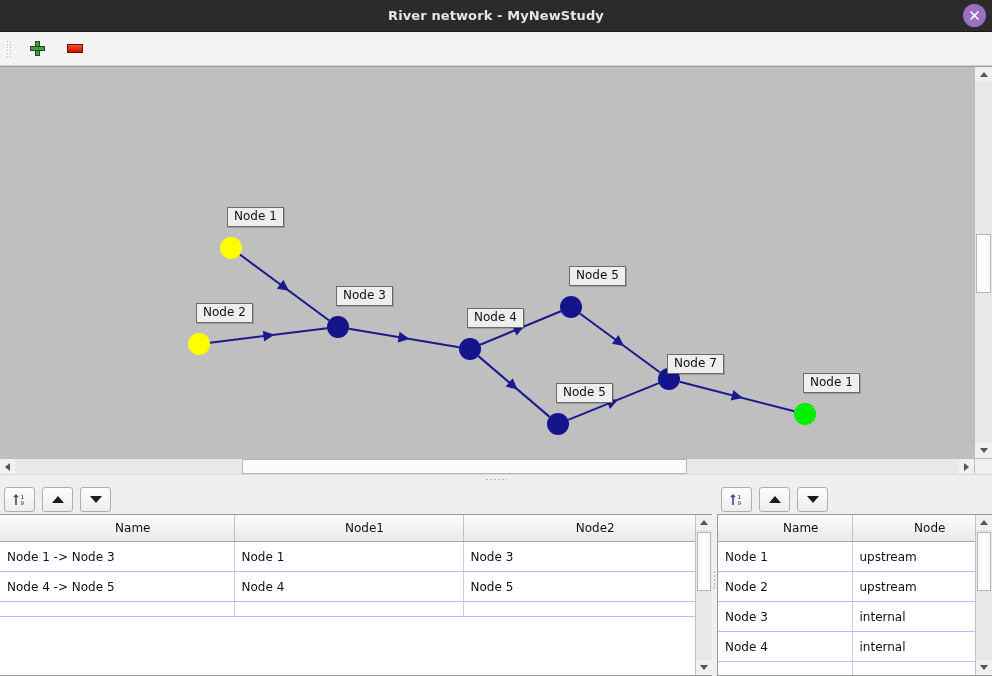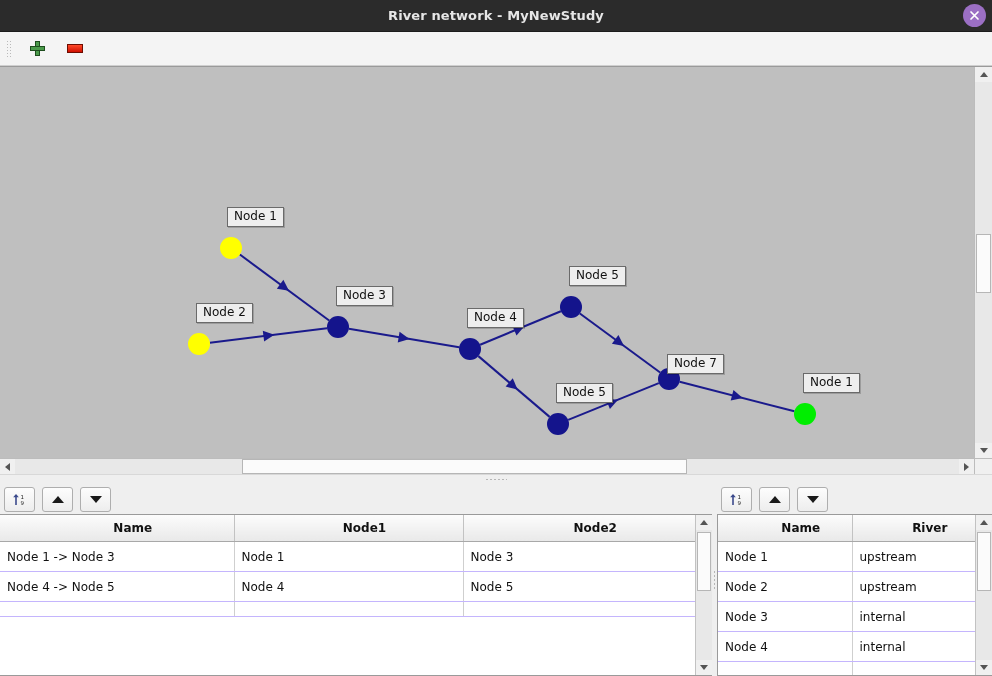--- a/index.html
+++ b/index.html
@@ -135,21 +135,21 @@
   .table-box{
     flex:1;display:flex;min-height:0;border:1px solid #9a9a9a;border-right:none;
     background:#fff;margin-right:0;
   }
   .pane-left .table-box{border-left:none;}
   .table-scroll{flex:1;min-width:0;display:flex;flex-direction:column;overflow:hidden;background:#fff;}
   table{border-collapse:collapse;width:100%;table-layout:fixed;}
   th{
     background:linear-gradient(#fcfcfc,#e9e9e9);
     border-right:1px solid #c2c2c2;border-bottom:1px solid #a8a8a8;
-    font-weight:bold;font-size:12px;height:24px;color:#111;text-align:center;padding-left:33px;
+    font-weight:normal;font-size:12px;height:24px;color:#111;text-align:center;padding-left:33px;
   }
   th:last-child{border-right:none;}
   td{
     border-right:1px solid #cfcfcf;border-bottom:1px solid #c4b5fd;
     height:29px;padding:0 7px;font-size:12px;color:#111;
     white-space:nowrap;overflow:hidden;text-overflow:ellipsis;background:#fff;
   }
   td:last-child{border-right:none;}
   .row-part td{height:14px;}
   .tbl-vscroll{
@@ -353,21 +353,21 @@
       <div class="table-box">
         <div class="table-scroll">
           <table>
             <colgroup>
                 <col style="width:134px">
                 <col>
               </colgroup>
             <thead>
                 <tr id="node-head">
                   <th>Name</th>
-                  <th>River</th>
+                  <th>Node</th>
                 </tr>
               </thead>
             <tbody id="node-body">
                 <tr>
                   <td>Node 1</td>
                   <td>upstream</td>
                 </tr>
                 <tr>
                   <td>Node 2</td>
                   <td>upstream</td>

